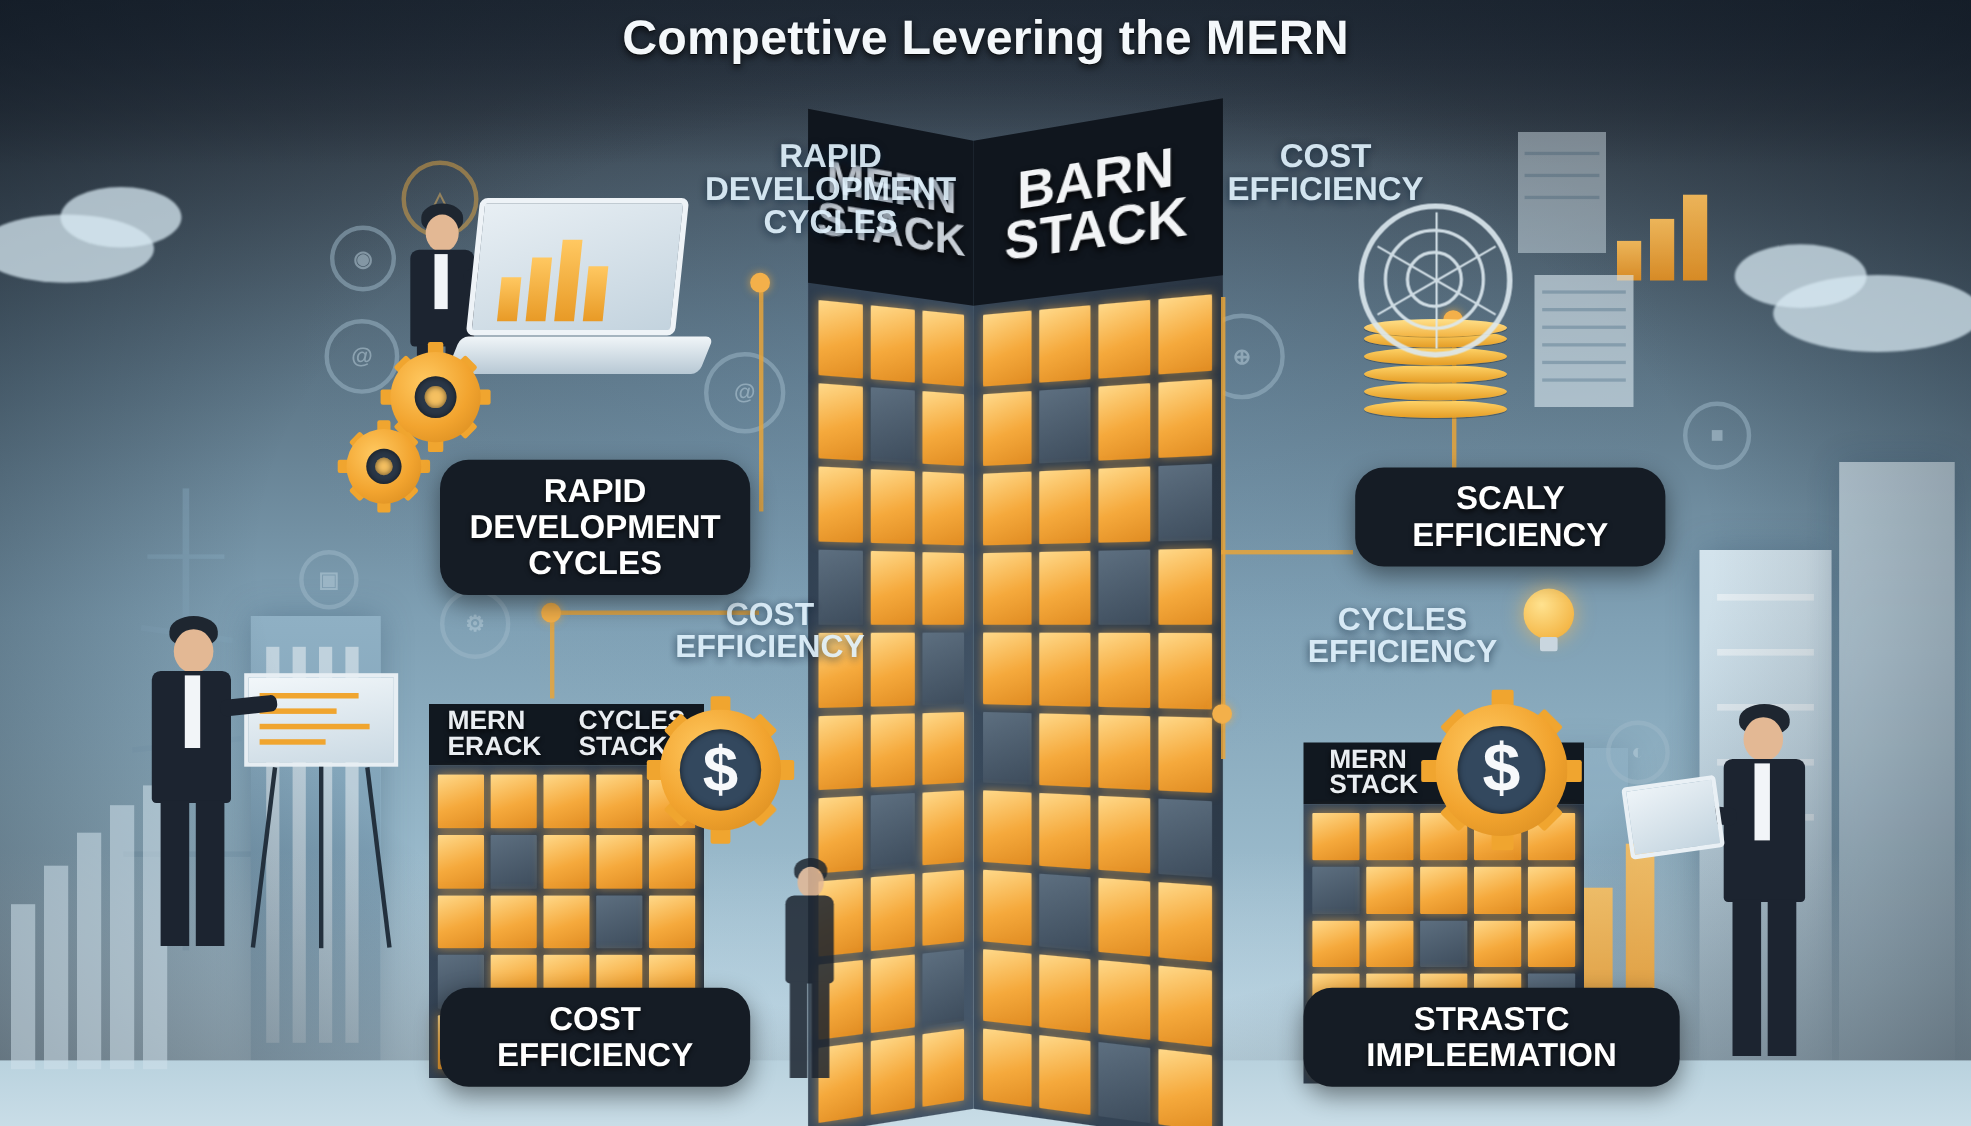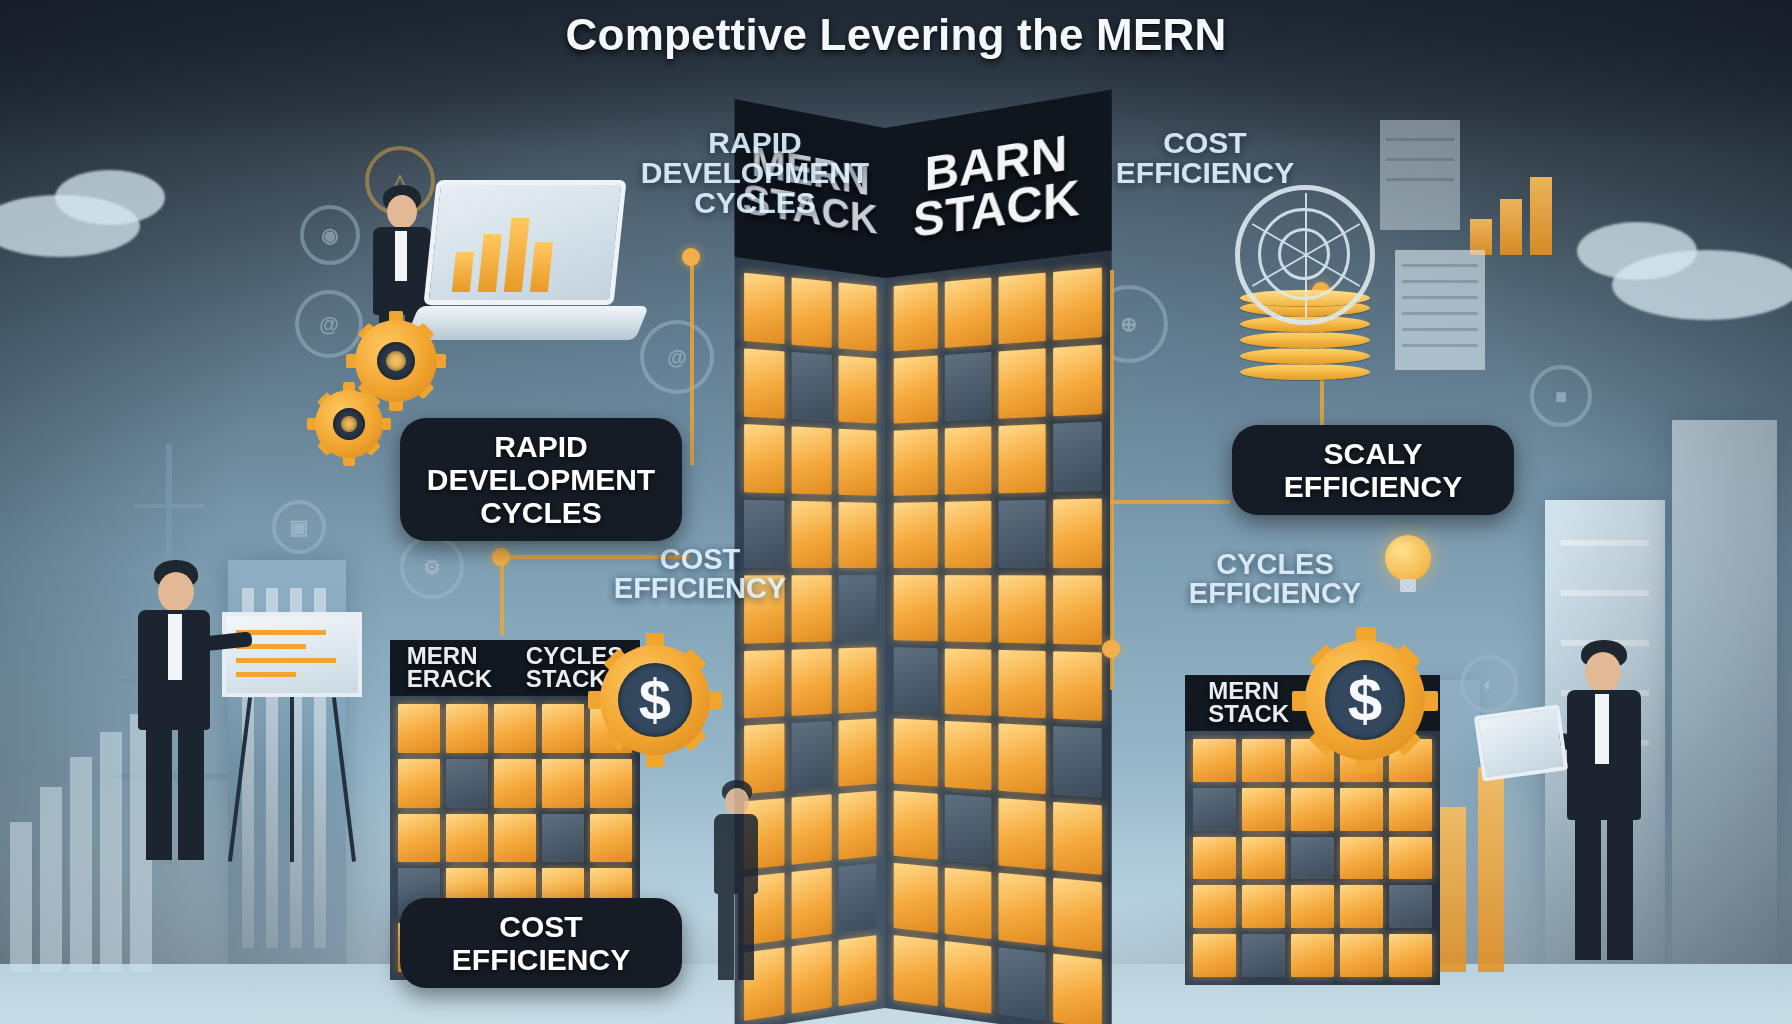--- a/index.html
+++ b/index.html
@@ -553,20 +553,24 @@
     <span>CYCLES</span>
   </div>
   <div class="pill" style="left:1232px;top:425px;width:230px;">
     <span>SCALY</span>
     <span>EFFICIENCY</span>
   </div>
   <div class="pill" style="left:400px;top:898px;width:230px;">
     <span>COST</span>
     <span>EFFICIENCY</span>
   </div>
+  <div class="pill" style="left:1185px;top:898px;width:290px;">
+    <span>STRASTC</span>
+    <span>IMPLEEMATION</span>
+  </div>
 
   <div class="title">
     <span>Compettive Levering the MERN</span>
   </div>
 
   <div class="haze h1"></div>
   <div class="haze h2"></div>
   <div class="vig"></div>
   <div class="floor"></div>
 </div>

